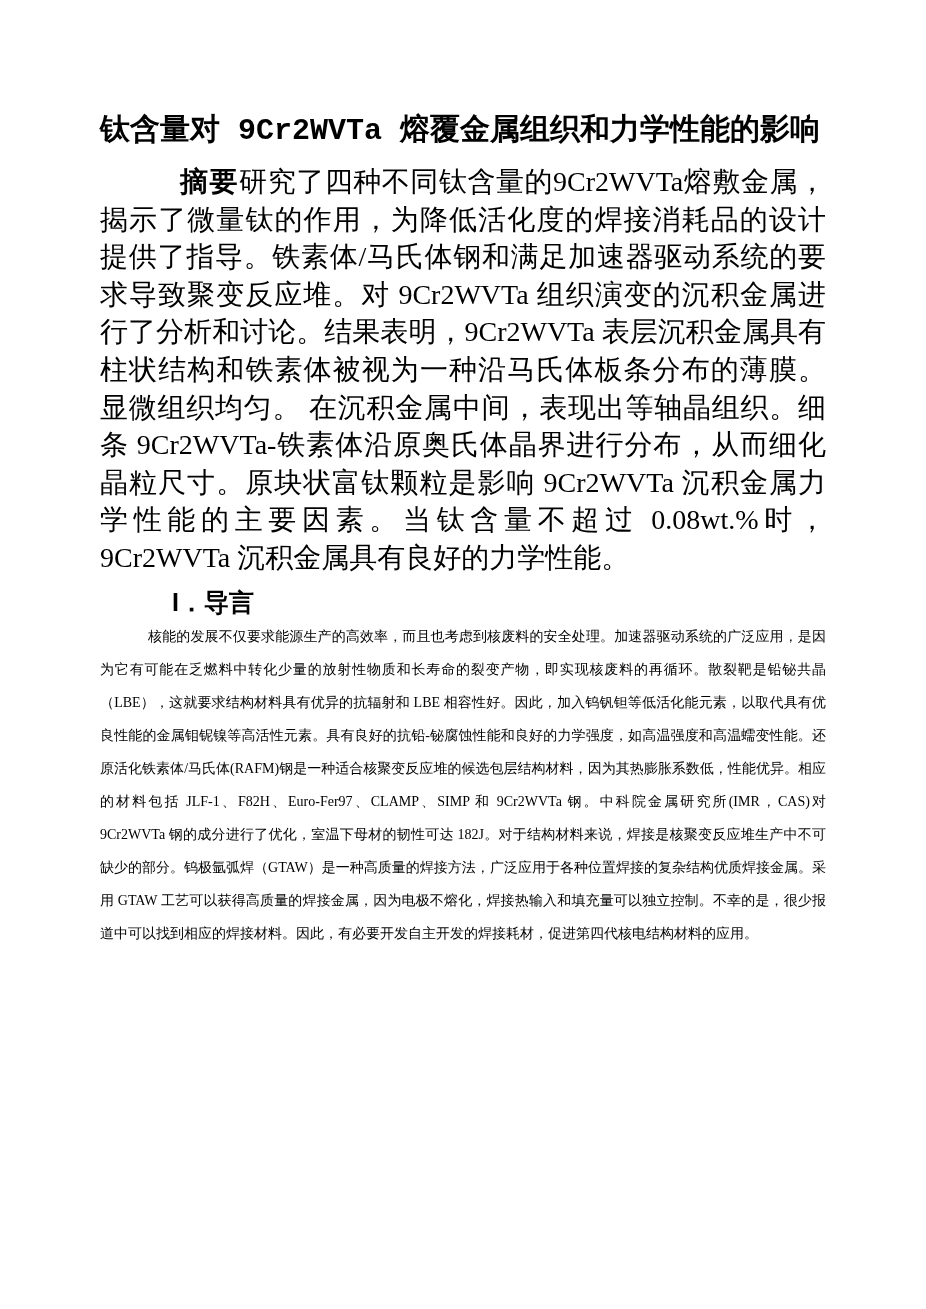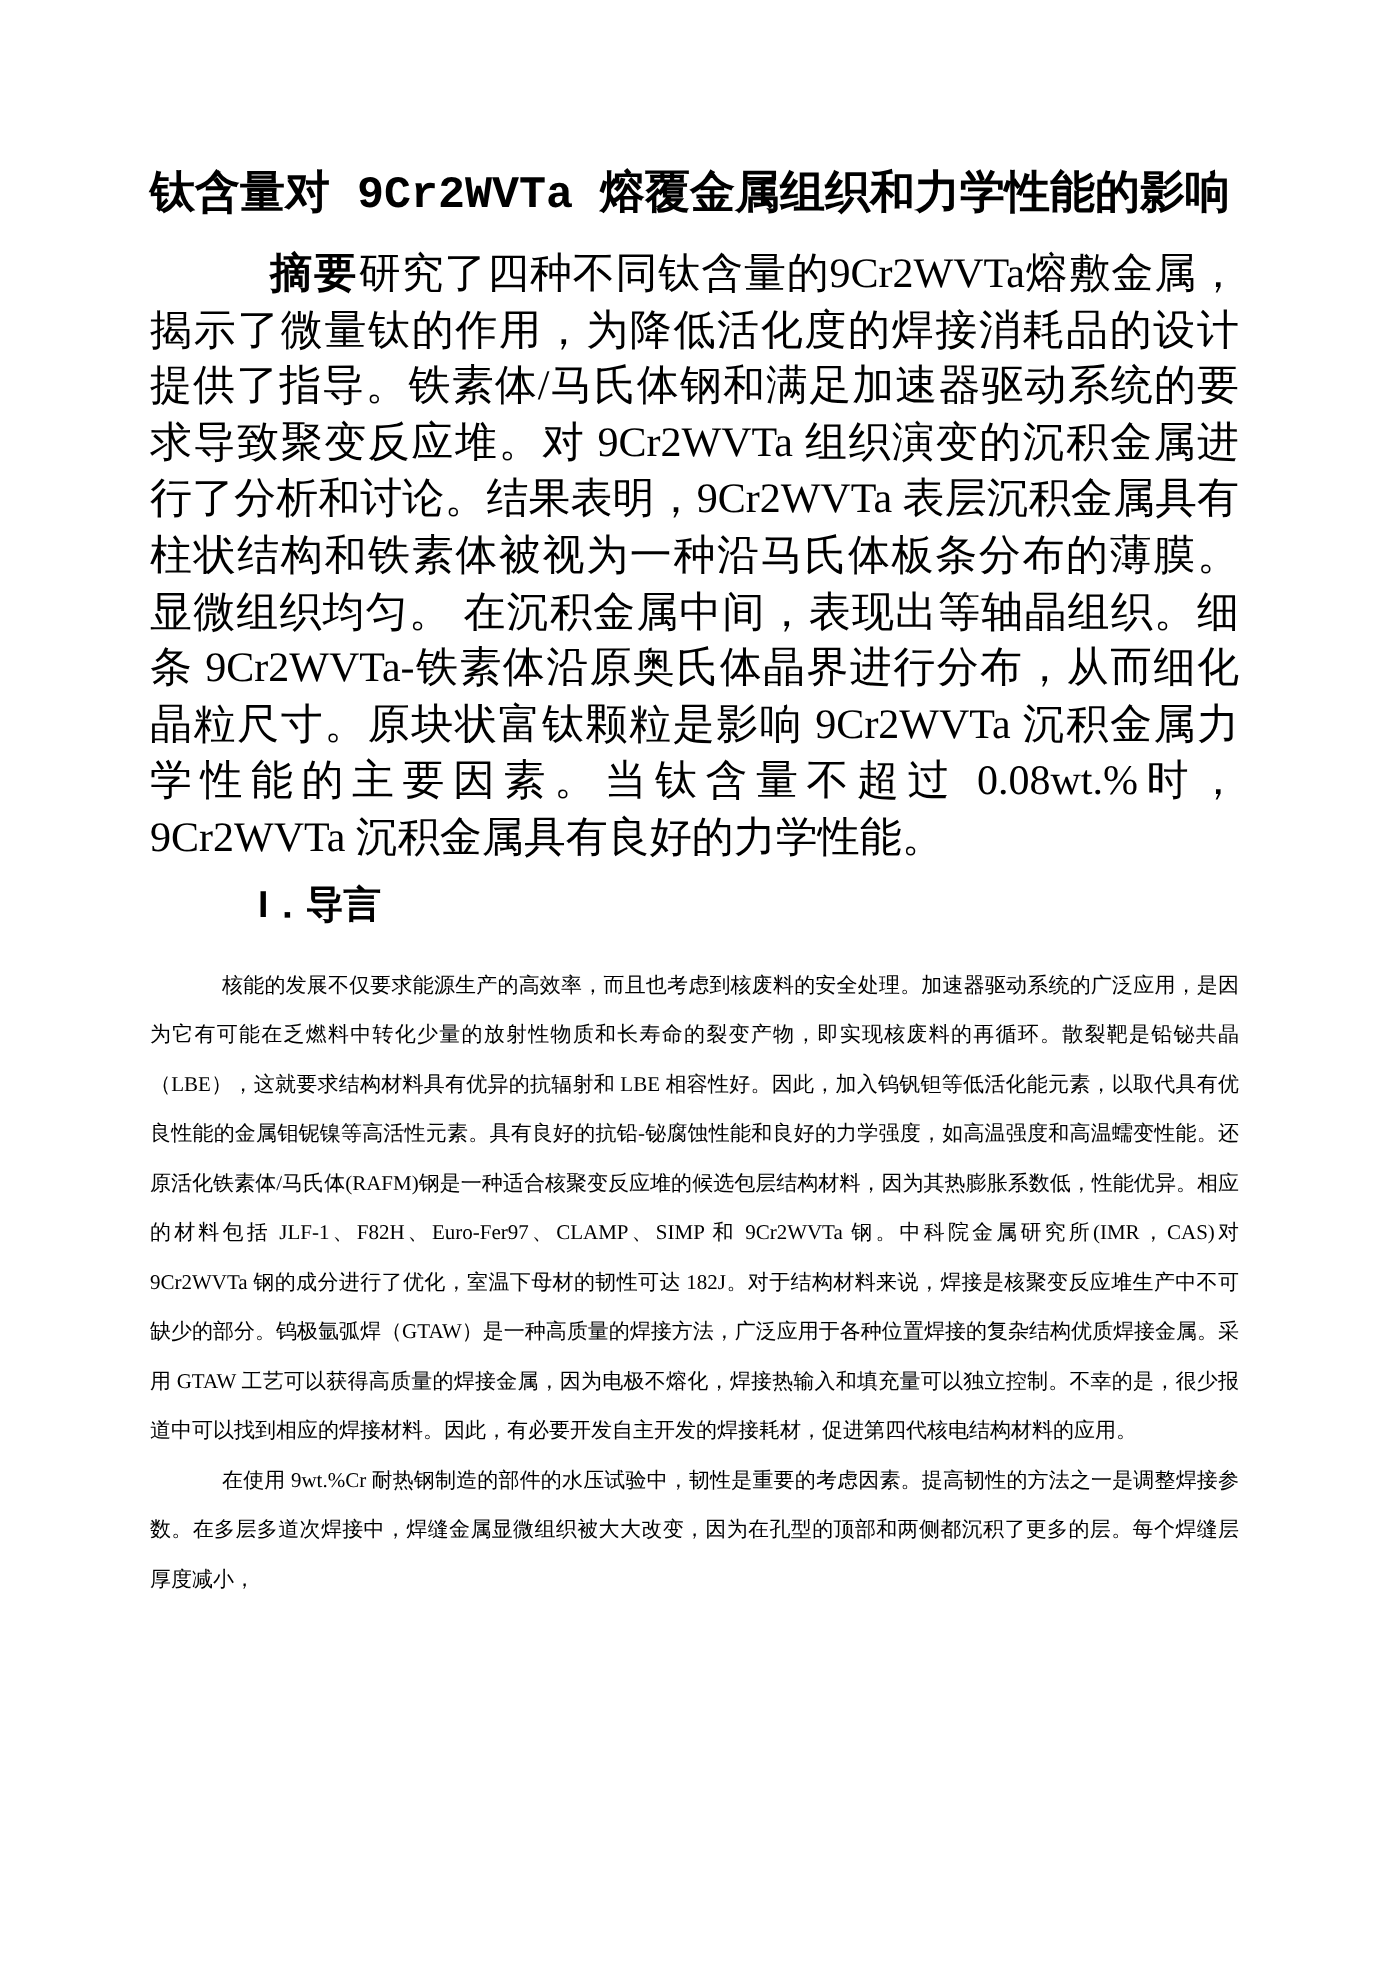--- a/index.html
+++ b/index.html
@@ -39,21 +39,21 @@
   .abstract-label {
     font-weight: bold;
     font-family: "Liberation Sans", sans-serif;
     letter-spacing: 1px;
   }
   .section-heading {
     font-family: "Liberation Sans", sans-serif;
     font-weight: bold;
     font-size: 25px;
     line-height: 32px;
-    margin: 9px 0 22px 72px;
+    margin: 9px 0 2px 72px;
   }
   .body-para {
     font-size: 14px;
     line-height: 33px;
     text-align: justify;
     text-justify: inter-ideograph;
     text-align-last: left;
     text-indent: 48px;
     margin: 0;
   }
@@ -64,15 +64,14 @@
 <div class="page">
 
   <h1 class="doc-title">钛含量对 9Cr2WVTa 熔覆金属组织和力学性能的影响</h1>
 
   <p class="abstract-para"><span class="abstract-label">摘要</span><span>研究了四种不同钛含量的9Cr2WVTa熔敷金属，揭示了微量钛的作用，为降低活化度的焊接消耗品的设计提供了指导。铁素体/马氏体钢和满足加速器驱动系统的要求导致聚变反应堆。对 9Cr2WVTa 组织演变的沉积金属进行了分析和讨论。结果表明，9Cr2WVTa 表层沉积金属具有柱状结构和铁素体被视为一种沿马氏体板条分布的薄膜。显微组织均匀。 在沉积金属中间，表现出等轴晶组织。细条 9Cr2WVTa-铁素体沿原奥氏体晶界进行分布，从而细化晶粒尺寸。原块状富钛颗粒是影响 9Cr2WVTa 沉积金属力学性能的主要因素。当钛含量不超过 0.08wt.%时，9Cr2WVTa 沉积金属具有良好的力学性能。</span></p>
 
   <h2 class="section-heading">I．导言</h2>
 
   <p class="body-para">核能的发展不仅要求能源生产的高效率，而且也考虑到核废料的安全处理。加速器驱动系统的广泛应用，是因为它有可能在乏燃料中转化少量的放射性物质和长寿命的裂变产物，即实现核废料的再循环。散裂靶是铅铋共晶（LBE），这就要求结构材料具有优异的抗辐射和 LBE 相容性好。因此，加入钨钒钽等低活化能元素，以取代具有优良性能的金属钼铌镍等高活性元素。具有良好的抗铅-铋腐蚀性能和良好的力学强度，如高温强度和高温蠕变性能。还原活化铁素体/马氏体(RAFM)钢是一种适合核聚变反应堆的候选包层结构材料，因为其热膨胀系数低，性能优异。相应的材料包括 JLF-1、F82H、Euro-Fer97、CLAMP、SIMP 和 9Cr2WVTa 钢。中科院金属研究所(IMR，CAS)对 9Cr2WVTa 钢的成分进行了优化，室温下母材的韧性可达 182J。对于结构材料来说，焊接是核聚变反应堆生产中不可缺少的部分。钨极氩弧焊（GTAW）是一种高质量的焊接方法，广泛应用于各种位置焊接的复杂结构优质焊接金属。采用 GTAW 工艺可以获得高质量的焊接金属，因为电极不熔化，焊接热输入和填充量可以独立控制。不幸的是，很少报道中可以找到相应的焊接材料。因此，有必要开发自主开发的焊接耗材，促进第四代核电结构材料的应用。</p>
 
-  <p class="body-para">在使用 9wt.%Cr 耐热钢制造的部件的水压试验中，韧性是重要的考虑因素。提高韧性的方法之一是调整焊接参数。在多层多道次焊接中，焊缝金属显微组织被大大改变，因为在孔型的顶部和两侧都沉积了更多的层。每个焊缝层厚度减小，</p>
 
 </div>
 
 </body></html>

